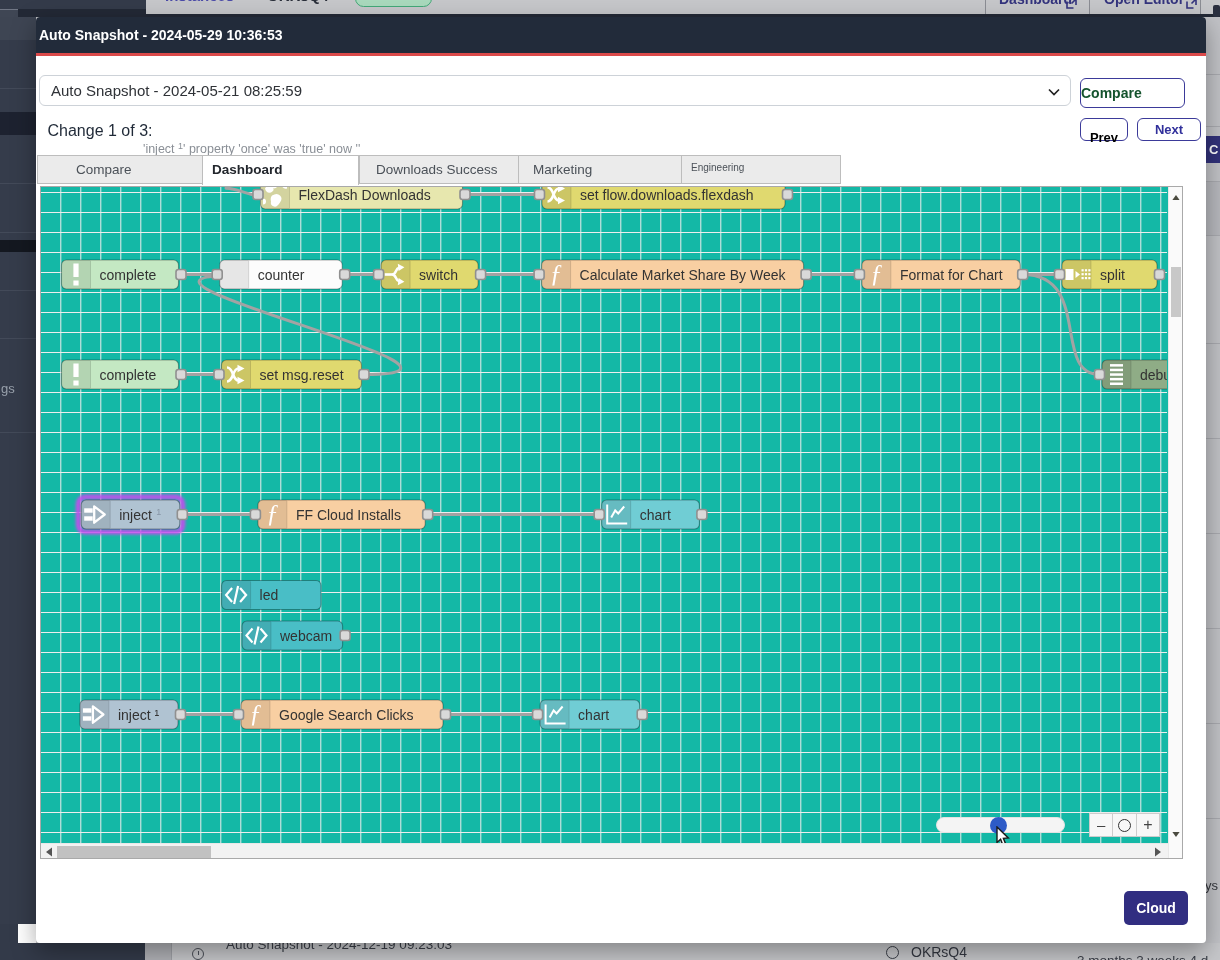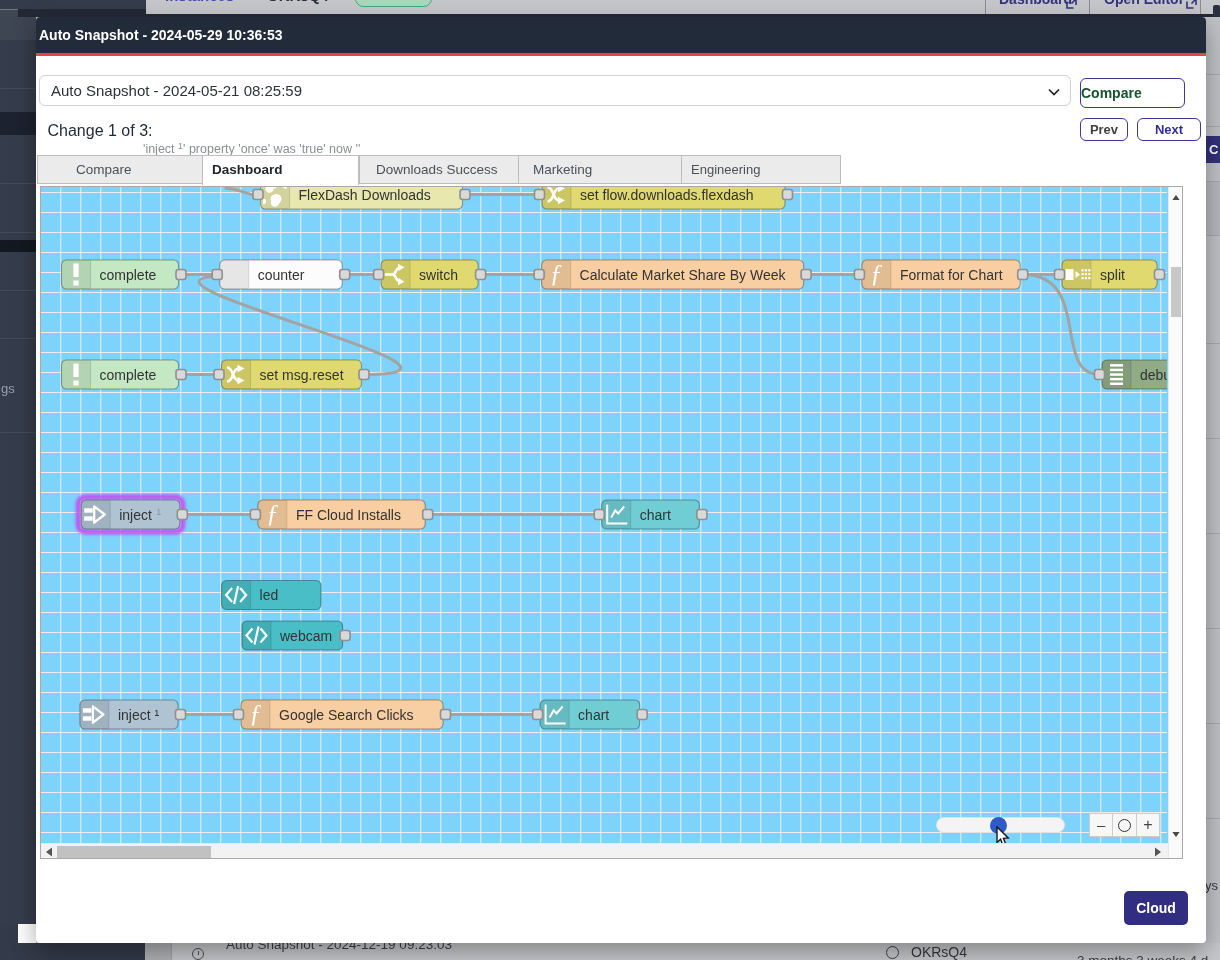--- a/index.html
+++ b/index.html
@@ -78,35 +78,35 @@
   <div class="abs" style="left:3px;top:57.5px;width:1032px;height:31px;border:1px solid #cdd2d8;border-radius:6px;background:#fff">
     <div class="abs" style="left:11px;top:6px;font-size:15px;color:#2f3237">Auto Snapshot - 2024-05-21 08:25:59</div>
     <svg class="abs" style="right:9px;top:9px" width="14" height="14" viewBox="0 0 14 14">
         <path d="M2,4.5 L7,9.5 L12,4.5" fill="none" stroke="#222" stroke-width="1.7"></path>
       </svg>
   </div>
   <div class="abs" style="left:1044px;top:61px;width:105px;height:30px;border:1.6px solid #3b3a99;border-radius:6px;font-size:14px;font-weight:bold;color:#14532d;padding-top:6px">Compare</div>
 
   <div class="abs" style="left:11.5px;top:105px;font-size:16px;color:#1f2937">Change 1 of 3:</div>
   <div class="abs" style="left:107px;top:124px;font-size:12.5px;color:#8a8f96">'inject&nbsp;<span style="font-size:9px;vertical-align:4px">1</span>' property 'once' was 'true' now ''</div>
-  <div class="abs" style="left:1044px;top:101px;width:48px;height:23px;border:1.5px solid #3b3a99;border-radius:6px;text-align:center;font-size:13px;font-weight:bold;color:#404040;padding-top:3px">Prev</div>
+  <div class="abs" style="left:1044px;top:101px;width:48px;height:23px;border:1.5px solid #3b3a99;border-radius:6px;text-align:center;font-size:13px;font-weight:bold;color:#000000;padding-top:11px">Prev</div>
   <div class="abs" style="left:1101px;top:101px;width:64px;height:23px;border:1.5px solid #3b3a99;border-radius:6px;text-align:center;font-size:13px;font-weight:bold;color:#31309b;padding-top:3px">Next</div>
 
   <div class="abs" style="left:1.3px;top:137.8px;width:803.7px;height:29px;background:#ebebeb;border:1px solid #bdbdbd"></div>
   <div class="abs" style="left:165.7px;top:137.8px;width:157.1px;height:30px;background:#fff;border:1px solid #bdbdbd;border-bottom:none"></div>
   <div class="abs" style="left:322.8px;top:137.8px;width:1px;height:29px;background:#bdbdbd"></div>
   <div class="abs" style="left:482.4px;top:137.8px;width:1px;height:29px;background:#bdbdbd"></div>
   <div class="abs" style="left:645.2px;top:137.8px;width:1px;height:29px;background:#bdbdbd"></div>
   <div class="abs" style="left:40px;top:145px;font-size:13.5px;color:#4b5158">Compare</div>
   <div class="abs" style="left:176px;top:145px;font-size:13.5px;font-weight:bold;color:#23272d">Dashboard</div>
   <div class="abs" style="left:340px;top:145px;font-size:13.5px;color:#4b5158">Downloads Success</div>
   <div class="abs" style="left:497px;top:145px;font-size:13.5px;color:#4b5158">Marketing</div>
-  <div class="abs" style="left:655px;top:145px;font-size:13px;color:#4b5158">Engineering</div>
-
-  <div class="abs" style="left:4px;top:169px;width:1143px;height:673px;border:1px solid #a9a9a9;background:#7dd3fc;overflow:hidden">
+  <div class="abs" style="left:655px;top:145px;font-size:10px;color:#4b5158">Engineering</div>
+
+  <div class="abs" style="left:4px;top:169px;width:1143px;height:673px;border:1px solid #a9a9a9;background:#14b8a6;overflow:hidden">
     <div class="abs" style="left:0;top:0;width:1126px;height:656px;
       background-image:
         repeating-linear-gradient(to right, transparent 0, transparent 19px, #ededed 19px, #ededed 20px),
         repeating-linear-gradient(to bottom, transparent 0, transparent 5px, #ededed 5px, #ededed 6px, transparent 6px, transparent 20px);
       background-position:0.3px 0;"></div>
     <svg width="1126" height="656" viewBox="0 0 1126 656" style="position:absolute;left:0;top:0" font-family="Liberation Sans, sans-serif">
         <defs>
           <filter id="fglow" x="-40%" y="-40%" width="180%" height="180%">
             <feGaussianBlur stdDeviation="1.7"></feGaussianBlur>
           </filter>

